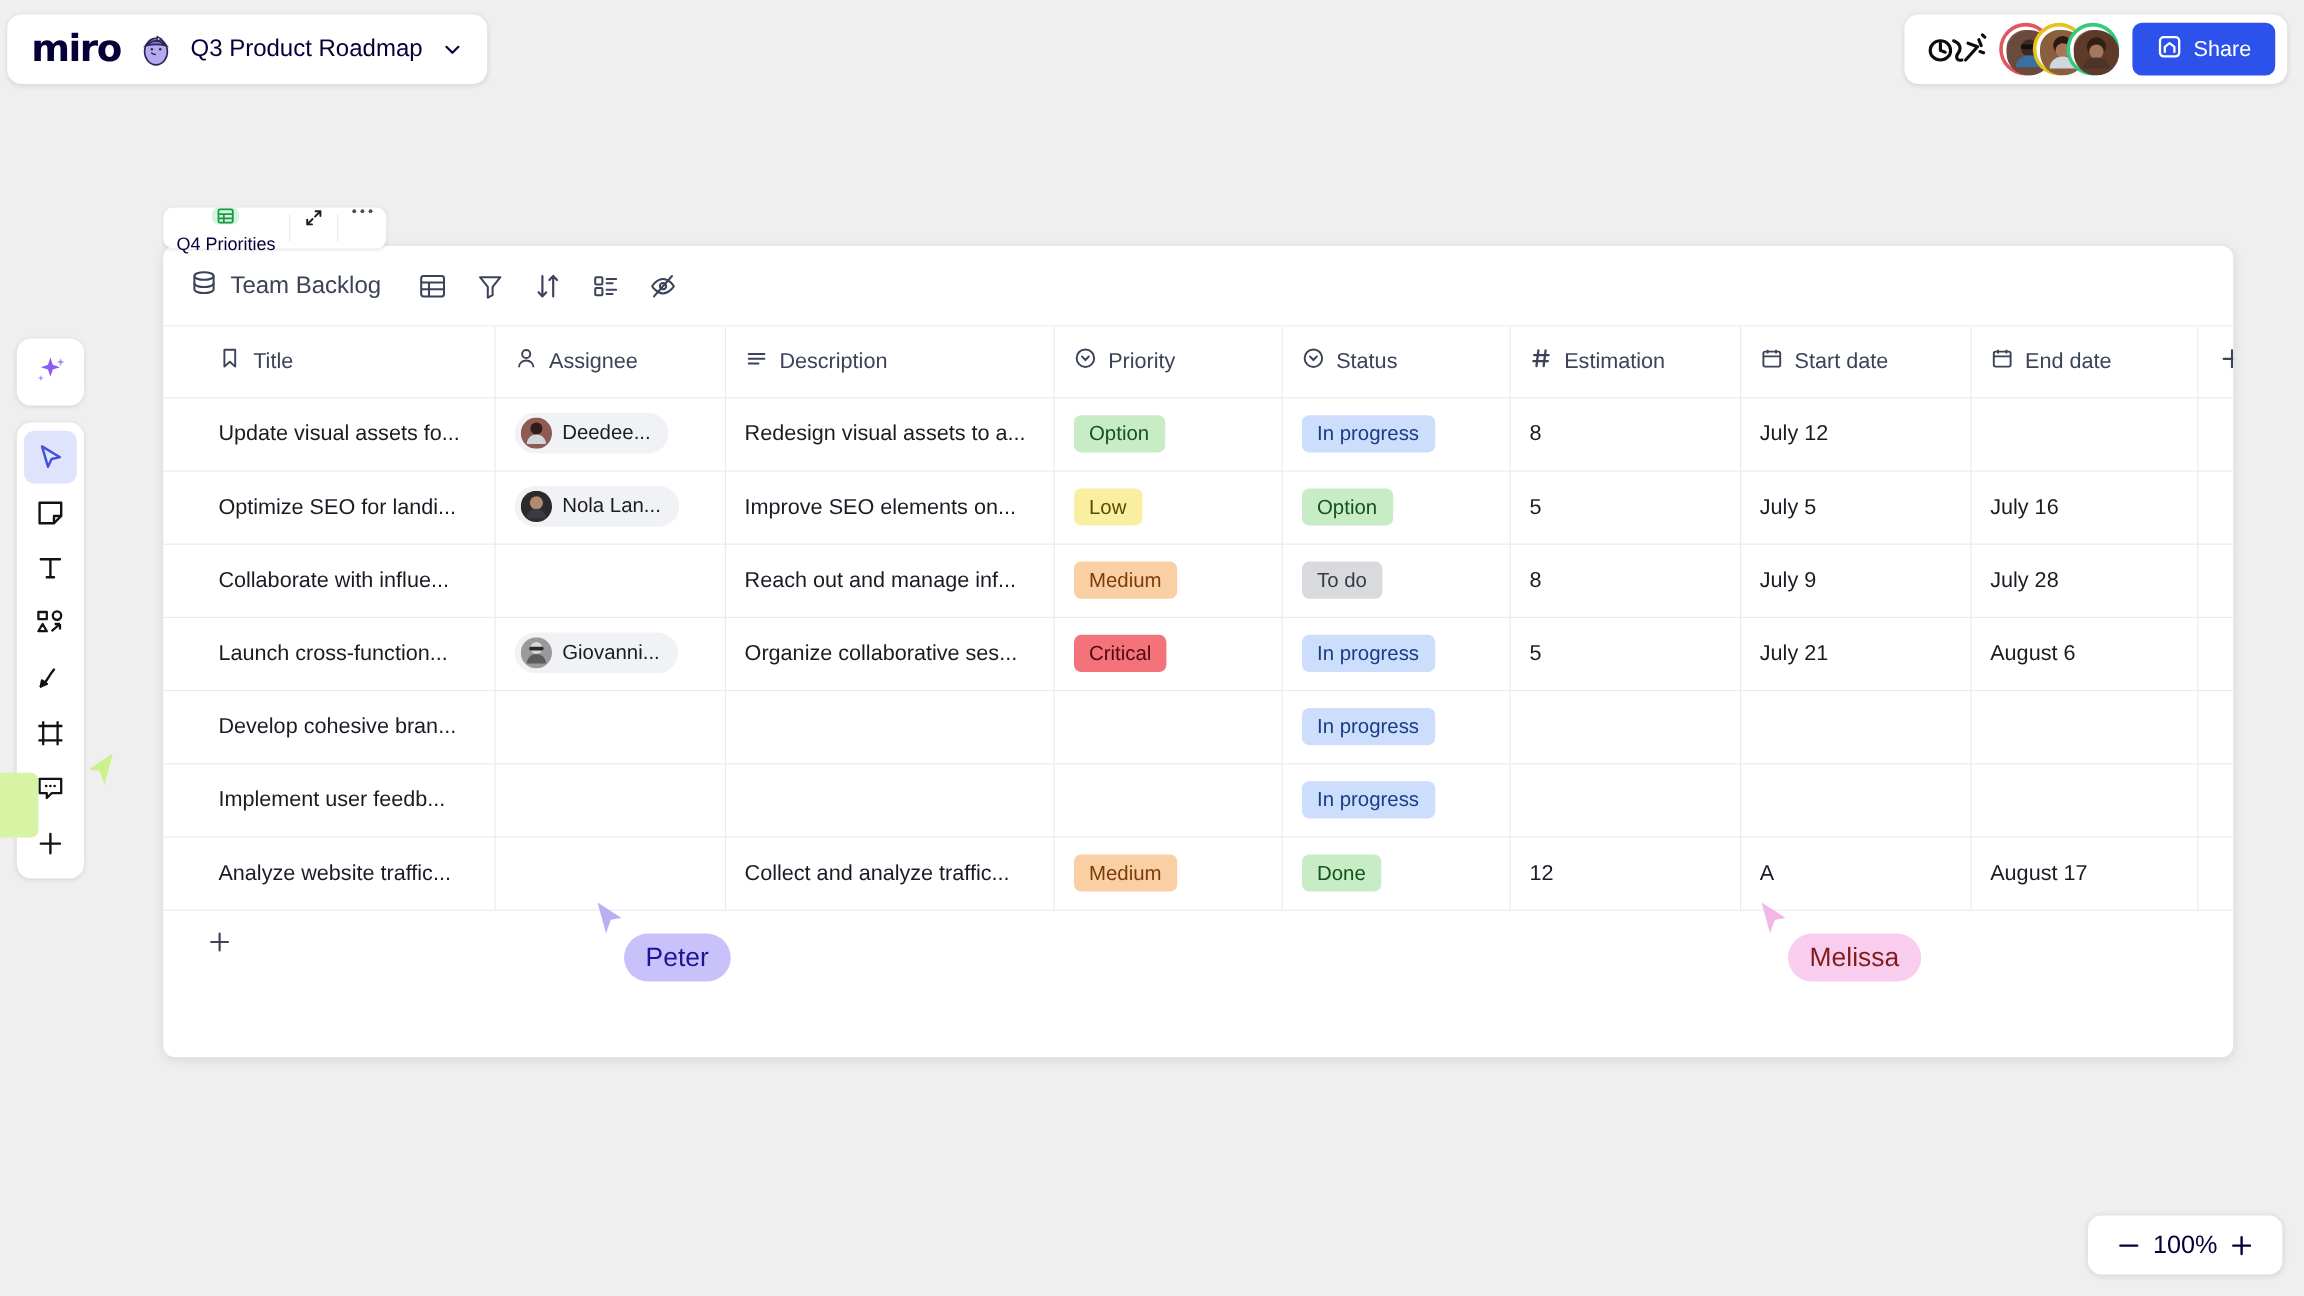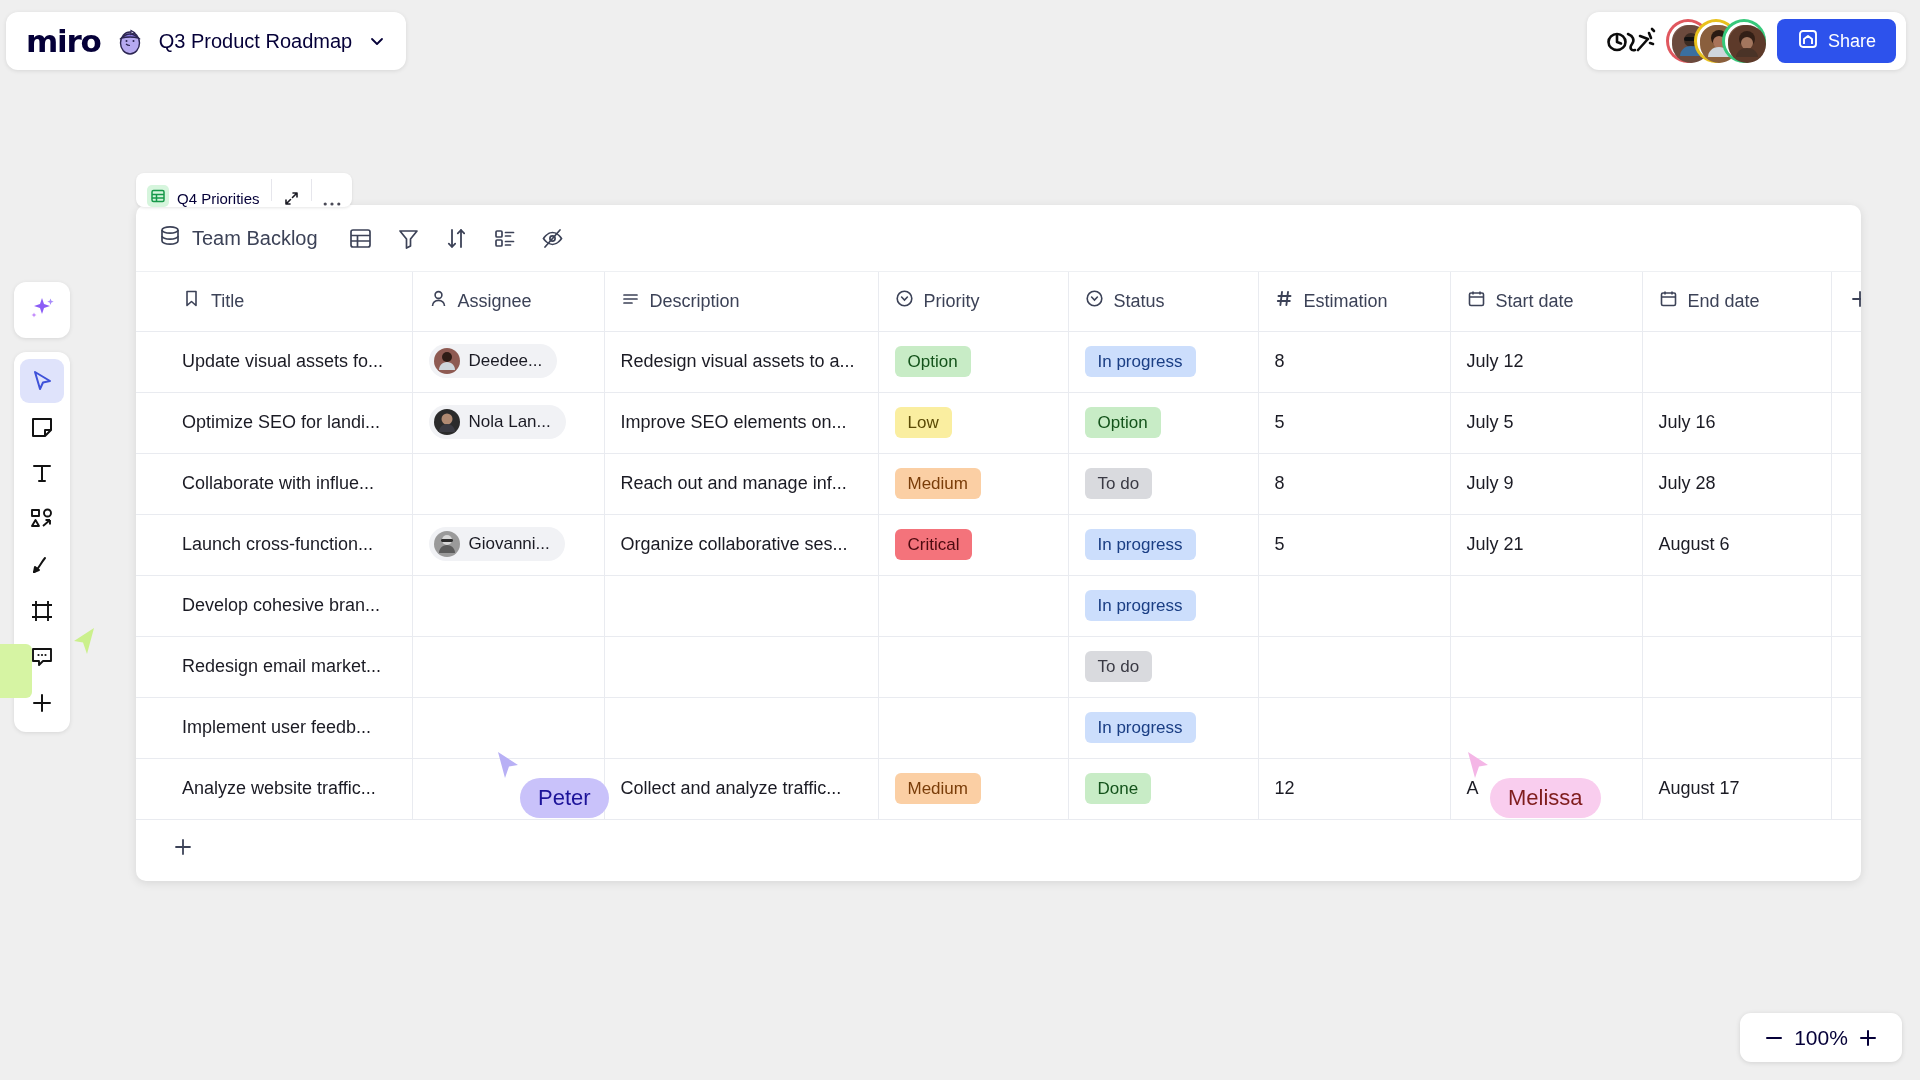--- a/index.html
+++ b/index.html
@@ -69,21 +69,21 @@
   .tool.active{ background:#dfe3fb; }
 
   
   .frame-label{
     position:absolute; left:136px; top:173px;
     height:34px; background:#fff; border-radius:8px;
     display:flex; align-items:center;
     box-shadow:0 1px 3px rgba(0,0,0,.10);
     font-size:15px; color:#050038; z-index:4;
   }
-  .fl-seg{ display:flex; align-items:flex-end; gap:8px; padding:0 11px; height:100%; cursor:pointer;}
+  .fl-seg{ display:flex; align-items:center; gap:8px; padding:0 11px; height:100%; cursor:pointer;flex-direction:column;}
   .fl-div{ width:1px; height:22px; background:#e6e6ec; }
   .fl-chip{
     width:22px; height:22px; border-radius:5px; background:#d6f5dd;
     display:flex; align-items:center; justify-content:center;
   }
 
   
   .widget{
     position:absolute; left:136px; top:205px;
     width:1725px; height:676px;
@@ -538,31 +538,20 @@
           <td></td>
           <td></td>
           <td></td>
           <td><span class="badge" style="background:#ccdefc;color:#1a3e84">In progress</span></td>
           <td></td>
           <td></td>
           <td></td>
           <td class="plus-cell" style="border-right: 0px;"></td>
         </tr>
         <tr>
-          <td class="c-title"><span>Redesign email market...</span></td>
-          <td></td>
-          <td></td>
-          <td></td>
-          <td><span class="badge" style="background:#d9dade;color:#3a3a44">To do</span></td>
-          <td></td>
-          <td></td>
-          <td></td>
-          <td class="plus-cell" style="border-right: 0px;"></td>
-        </tr>
-        <tr>
           <td class="c-title"><span>Implement user feedb...</span></td>
           <td></td>
           <td></td>
           <td></td>
           <td><span class="badge" style="background:#ccdefc;color:#1a3e84">In progress</span></td>
           <td></td>
           <td></td>
           <td></td>
           <td class="plus-cell" style="border-right: 0px;"></td>
         </tr>

